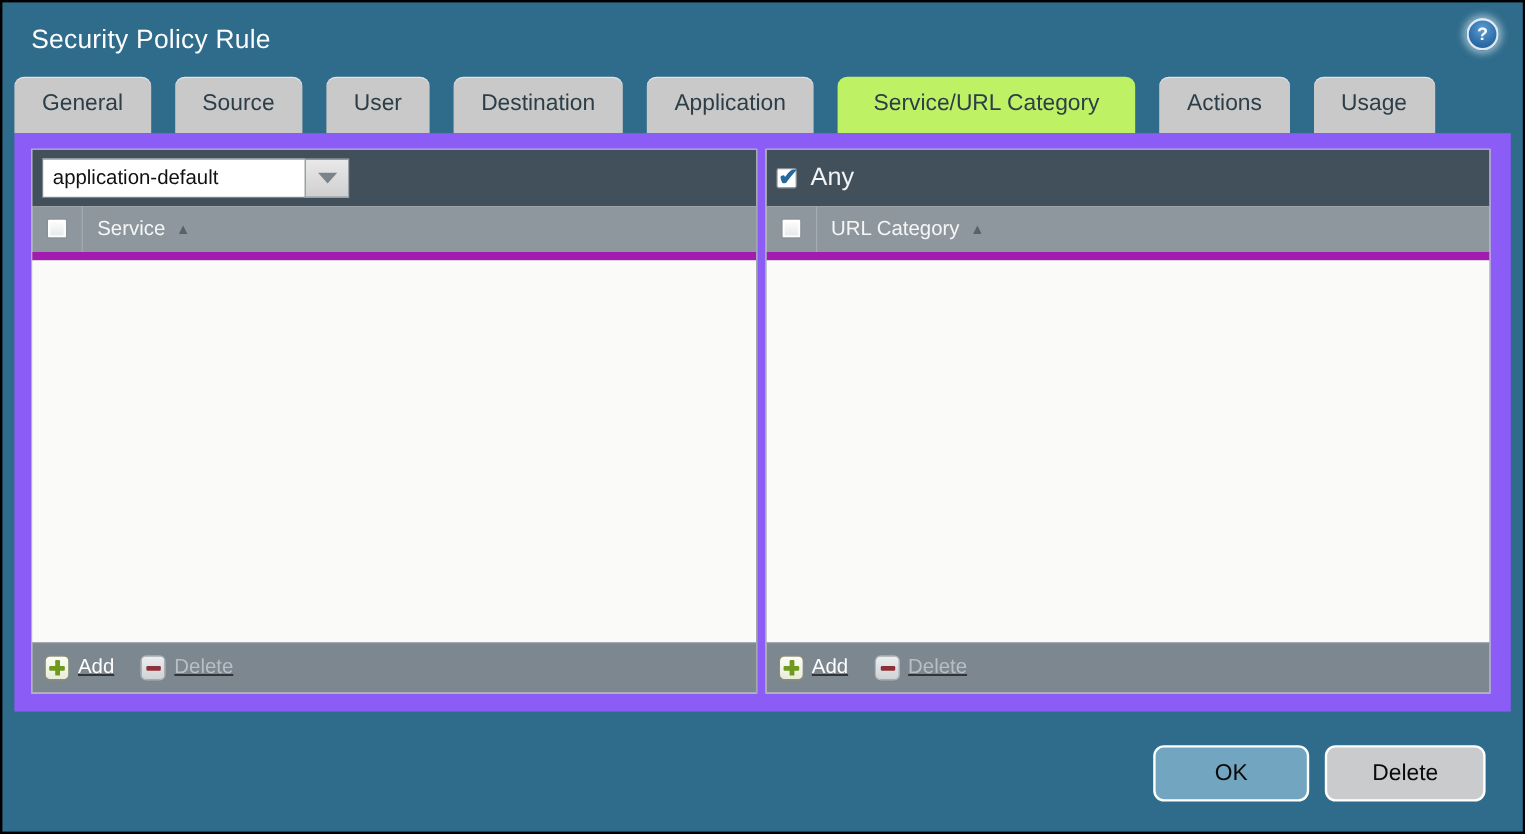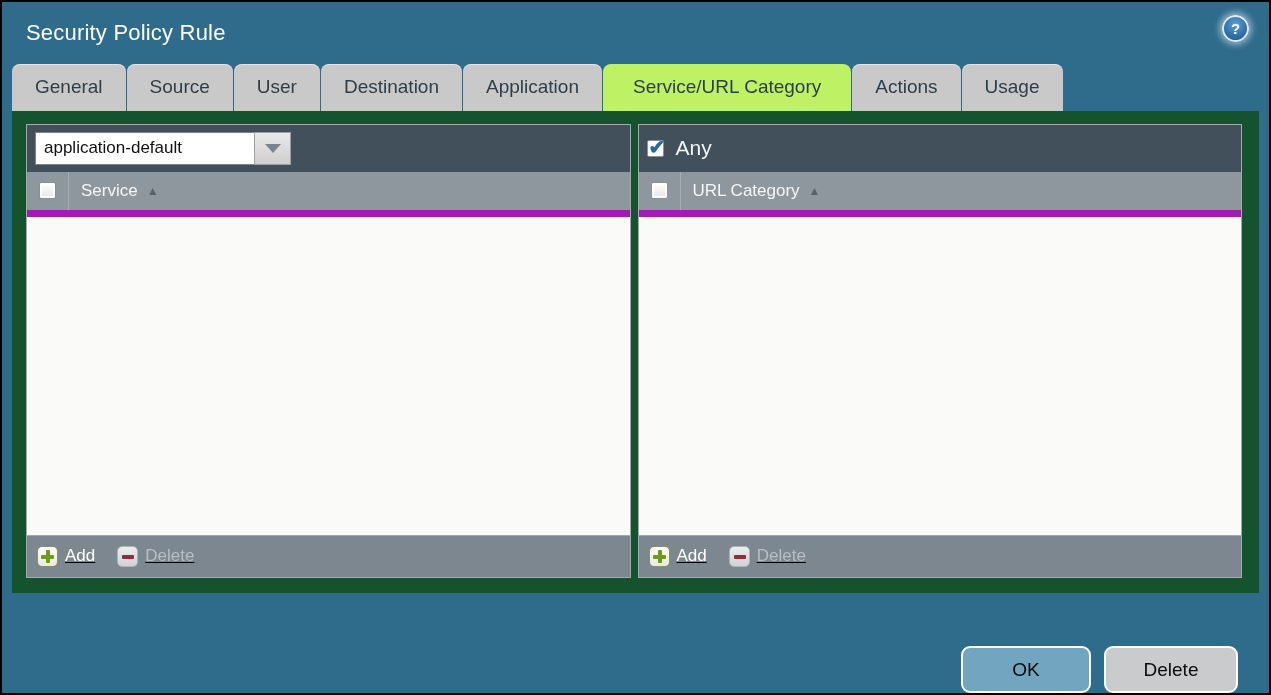--- a/index.html
+++ b/index.html
@@ -38,39 +38,39 @@
     cursor: pointer;
   }
   
   .tabrow {
     height: 47px;
     display: flex; align-items: flex-end;
     padding-left: 10px;
   }
   .tab {
     height: 47px;
-    margin-right: 1px;
+    margin-right: 20px;
     padding: 0 23px;
     display: flex; align-items: center; justify-content: center;
     background: #c9c9c9;
     color: #2e3e49;
     font-size: 19px;
     border-radius: 8px 8px 0 0;
     box-shadow: inset 0 1px 0 rgba(255,255,255,.5);
     cursor: pointer;
     white-space: nowrap;
   }
   .tab.active {
     background: #bef264;
     box-shadow: none;
     padding: 0 30px;
   }
   
   .content {
-    background: #14532d;
+    background: #8b5cf6;
     margin: 0 10px;
     height: 486px;
     padding: 13px 17px 0 14px;
     display: flex;
     gap: 7px;
   }
   .panel {
     flex: 1 1 0;
     border: 1px solid #a3a9af;
     display: flex; flex-direction: column;
@@ -193,21 +193,21 @@
     background: linear-gradient(#eceeef, #cfd3d6);
     border: 1px solid #aeb3b8;
   }
   .delete-icon::before {
     content: ""; position: absolute; background: #8e3038;
     left: 4px; top: 8px; width: 12px; height: 4px; border-radius: 1px;
   }
   
   .dialog-footer {
     height: 100px;
-    display: flex; align-items: flex-end; justify-content: flex-end;
+    display: flex; align-items: flex-start; justify-content: flex-end;
     padding: 28px 31px 0 0;
     gap: 13px;
   }
   .btn {
     height: 47px;
     border: 2px solid #ffffff;
     border-radius: 9px;
     font-family: "Liberation Sans", sans-serif;
     font-size: 19px;
     color: #0b0b0b;

